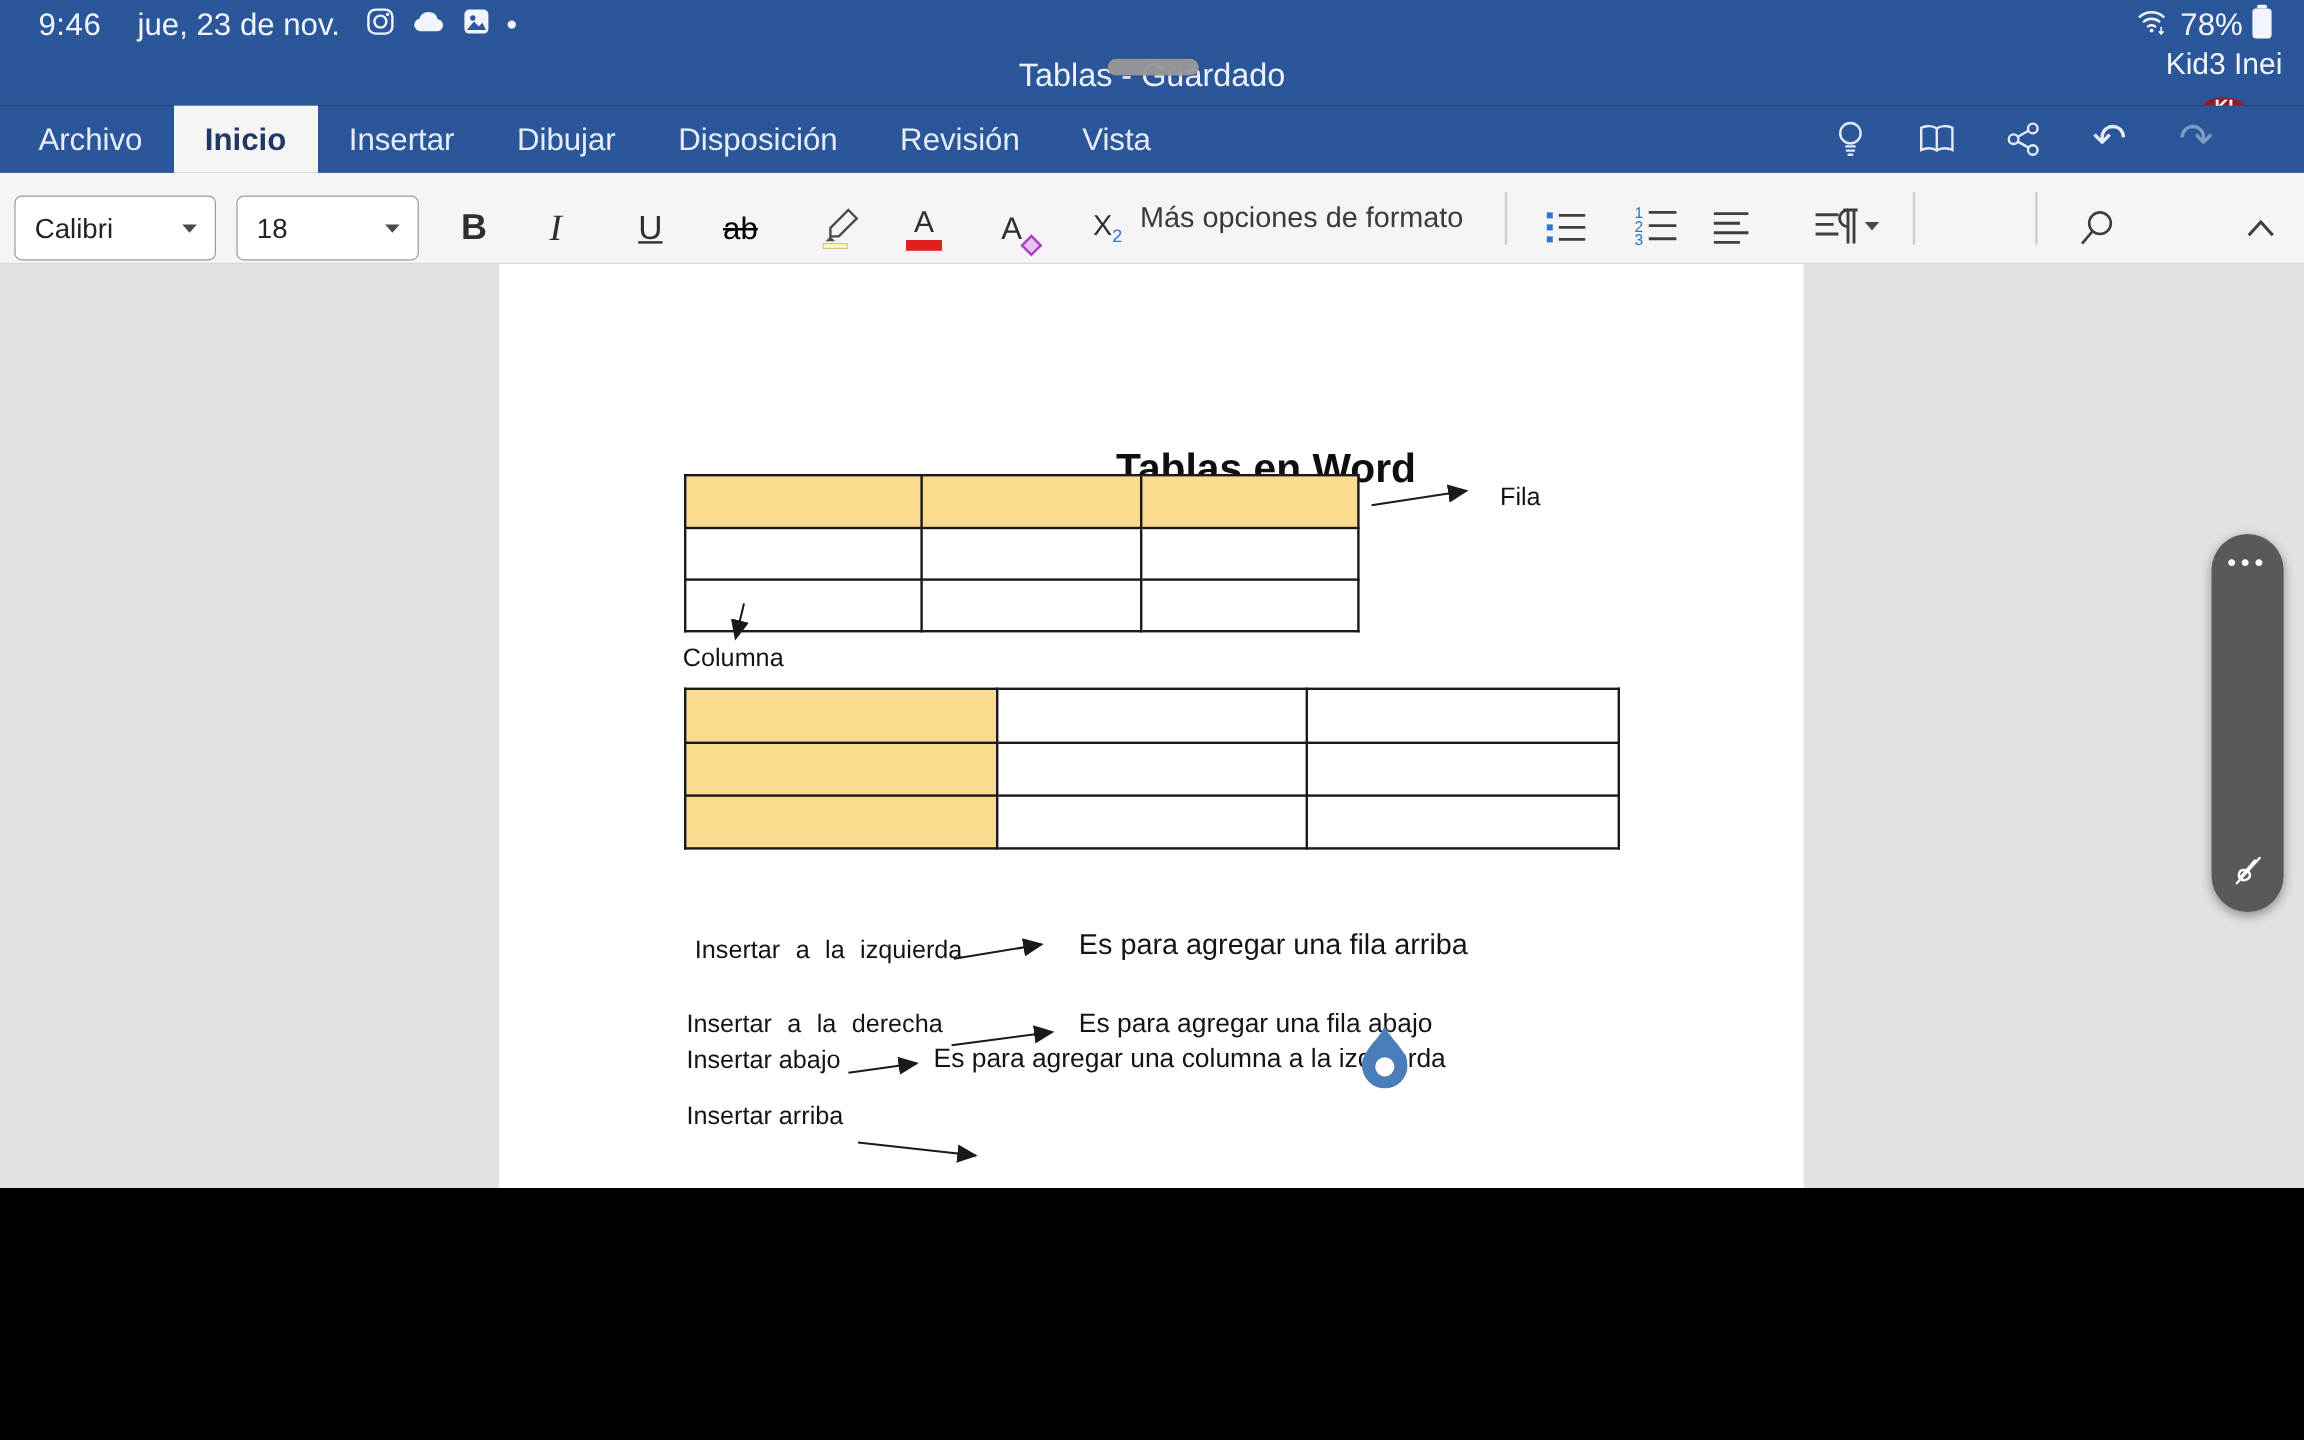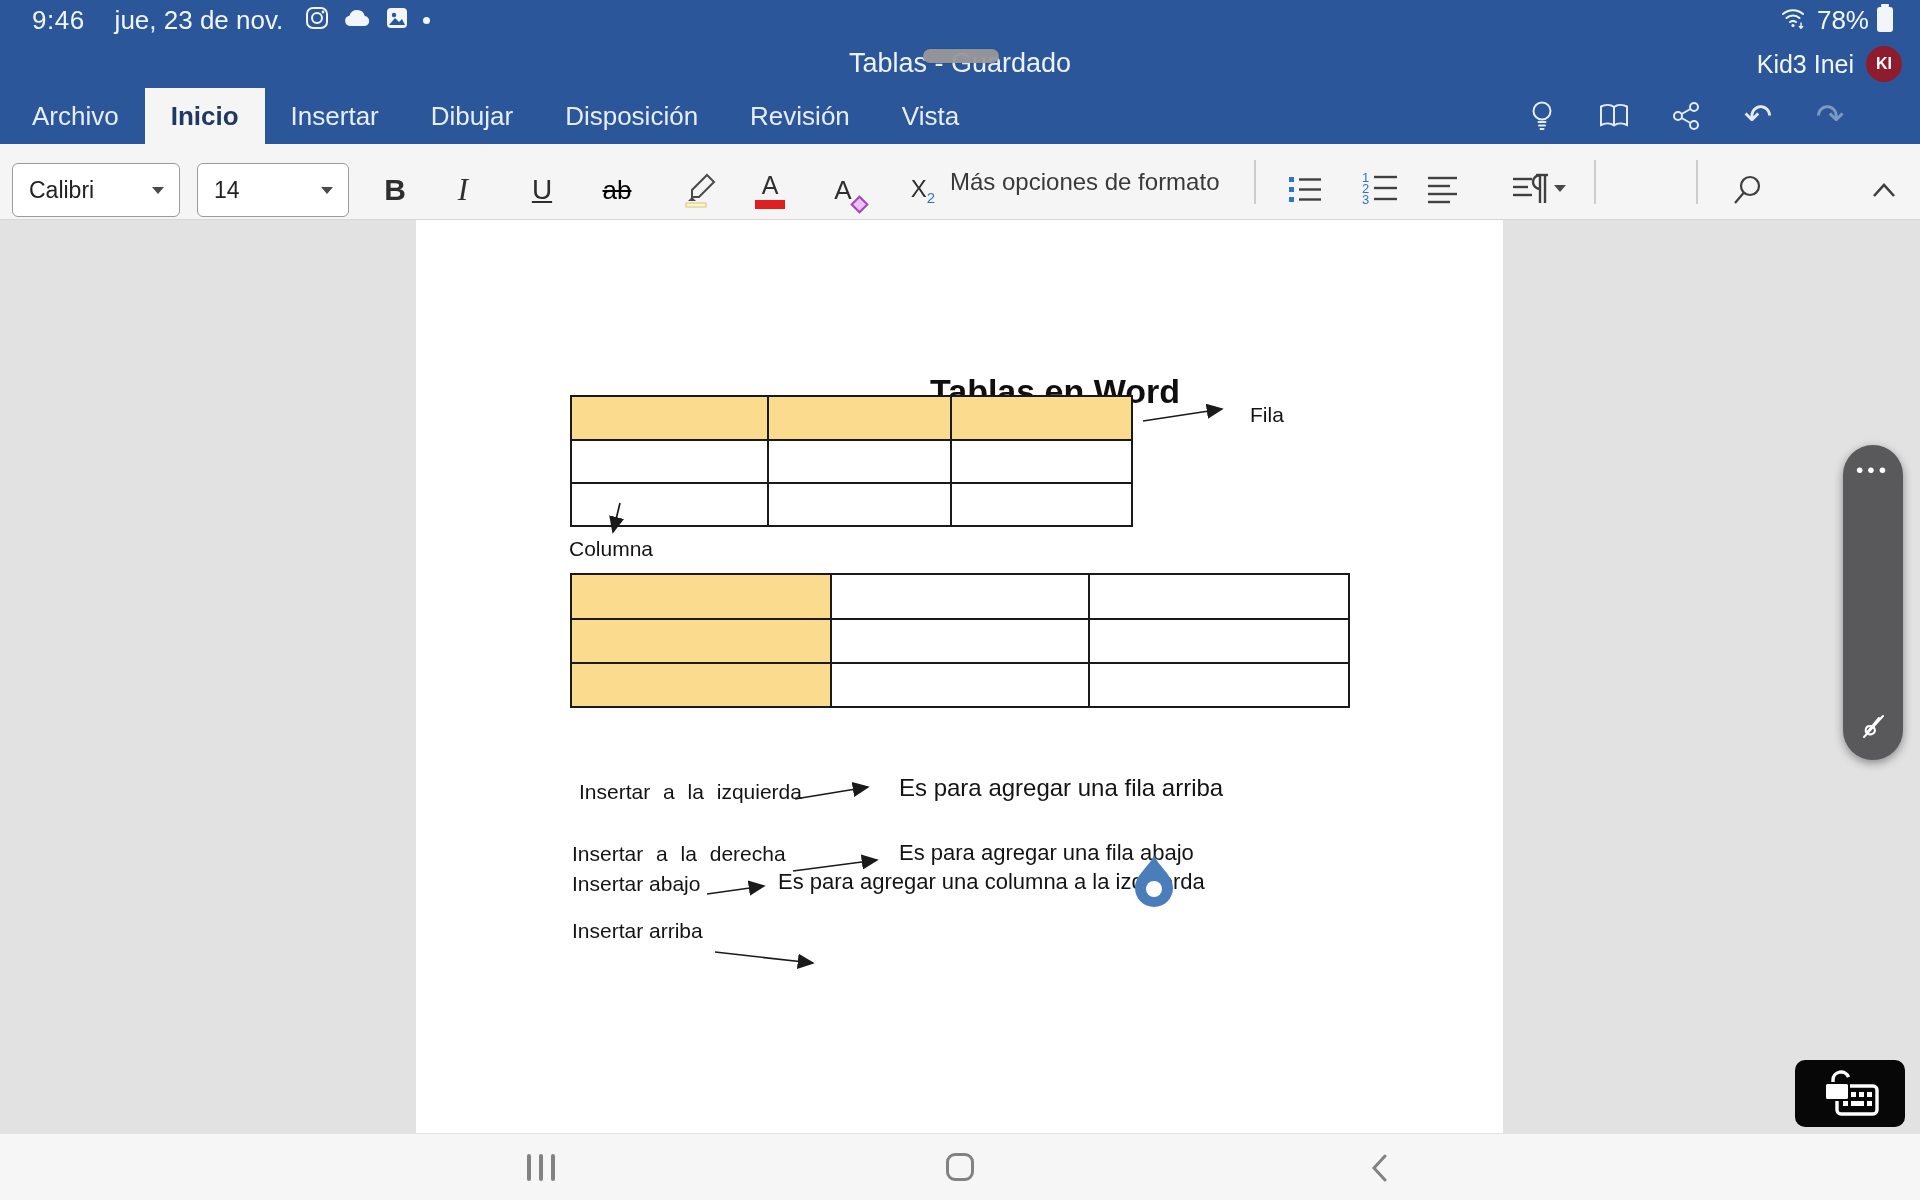--- a/index.html
+++ b/index.html
@@ -1,36 +1,36 @@
 <!DOCTYPE html>
 <html><head>
 <meta charset="utf-8">
 <style>
   * { margin:0; padding:0; box-sizing:border-box; }
   html,body { width:1920px; height:1200px; background:#000; }
-  .screen { position:relative; width:1920px; height:1200px; overflow:hidden;
+  .screen { position:relative; width:1920px; height:990px; overflow:hidden;
             font-family:"Liberation Sans", sans-serif;padding-left:16px; }
 
   
   .status-bar { position:absolute; left:0; top:0; width:1920px; height:40px;
                 background:#2B579A; color:#F2F5FB; display:flex; align-items:center; }
   .sb-left { display:flex; align-items:center; padding-left:32px; gap:0; }
   .sb-time { font-size:26px; font-weight:500; letter-spacing:.5px; }
   .sb-date { font-size:26px; margin-left:30px; }
   .sb-icons { display:flex; align-items:center; gap:14px; margin-left:22px; }
   .sb-right { position:absolute; right:26px; top:0; height:40px; display:flex; align-items:center; gap:7px; }
   .sb-batt-pct { font-size:26px; }
   .sb-dot { width:7px; height:7px; border-radius:50%; background:#F2F5FB; }
 
   .title-bar { position:absolute; left:0; top:40px; width:1920px; height:48px; background:#2B579A; }
   .doc-status { position:absolute; left:0; top:0; width:100%; height:48px; line-height:46px;
                 text-align:center; color:#EDF2FA; font-size:27px; }
   .title-pill { position:absolute; left:923px; top:9px; width:76px; height:14px; border-radius:8px;
                 background:#98989A; opacity:.95; box-shadow:0 0 2px rgba(0,0,0,.3); }
-  .account { position:absolute; right:18px; top:0; height:48px; display:flex; align-items:center; gap:12px; }
+  .account { position:absolute; right:18px; top:0; height:48px; display:flex; align-items:center; gap:12px;flex-direction:column; }
   .account-name { color:#F2F5FB; font-size:25px; }
   .avatar { width:36px; height:36px; border-radius:50%; background:#8E1C2C; color:#fff;
             font-size:16px; font-weight:700; display:flex; align-items:center; justify-content:center; }
 
   .ribbon { position:absolute; left:0; top:88px; width:1920px; height:56px; background:#2B579A; }
   .tabs { display:flex; height:56px; padding-left:6px; }
   .tab { padding:0 26px; line-height:56px; font-size:26px; color:#E7EDF8; white-space:nowrap; }
   .tab.active { background:#F5F5F5; color:#1F3864; font-weight:600; }
   .ribbon-icons { position:absolute; right:70px; top:0; height:56px; display:flex; align-items:center; gap:32px; }
   .ric { width:40px; height:44px; display:flex; align-items:center; justify-content:center; color:#E4EBF6; }
@@ -202,21 +202,21 @@
   </div>
 
   <div class="toolbar">
     <div class="combo" style="left:12px; width:168px;">
       <span class="cv">Calibri</span>
       <svg width="14" height="10" viewBox="0 0 14 10">
           <path d="M1 2 L7 9 L13 2 Z" fill="#4A4A4A"></path>
         </svg>
     </div>
     <div class="combo" style="left:197px; width:152px;">
-      <span class="cv">14</span>
+      <span class="cv">18</span>
       <svg width="14" height="10" viewBox="0 0 14 10">
           <path d="M1 2 L7 9 L13 2 Z" fill="#4A4A4A"></path>
         </svg>
     </div>
 
     <div class="tb-btn" style="left:373px;">
         <span class="g-b">B</span>
       </div>
     <div class="tb-btn" style="left:441px;">
         <span class="g-i">I</span>

